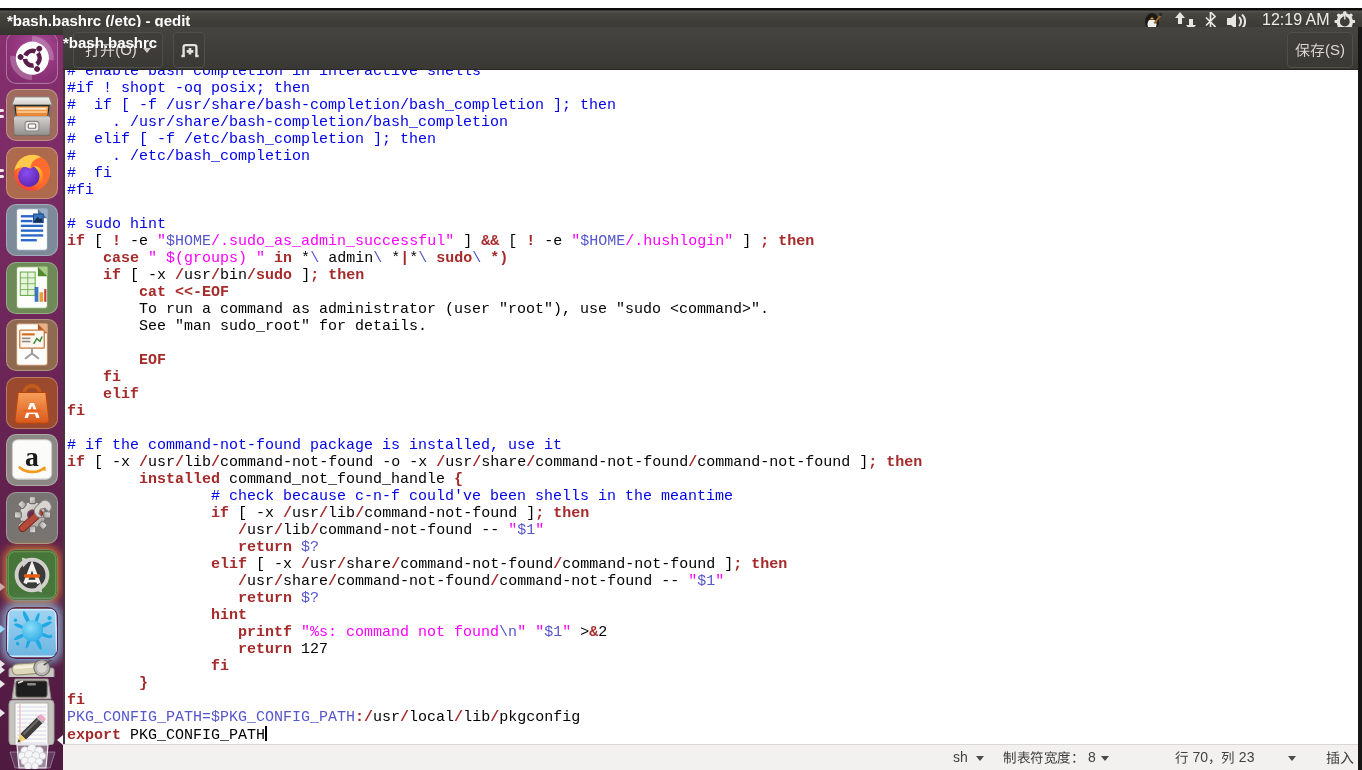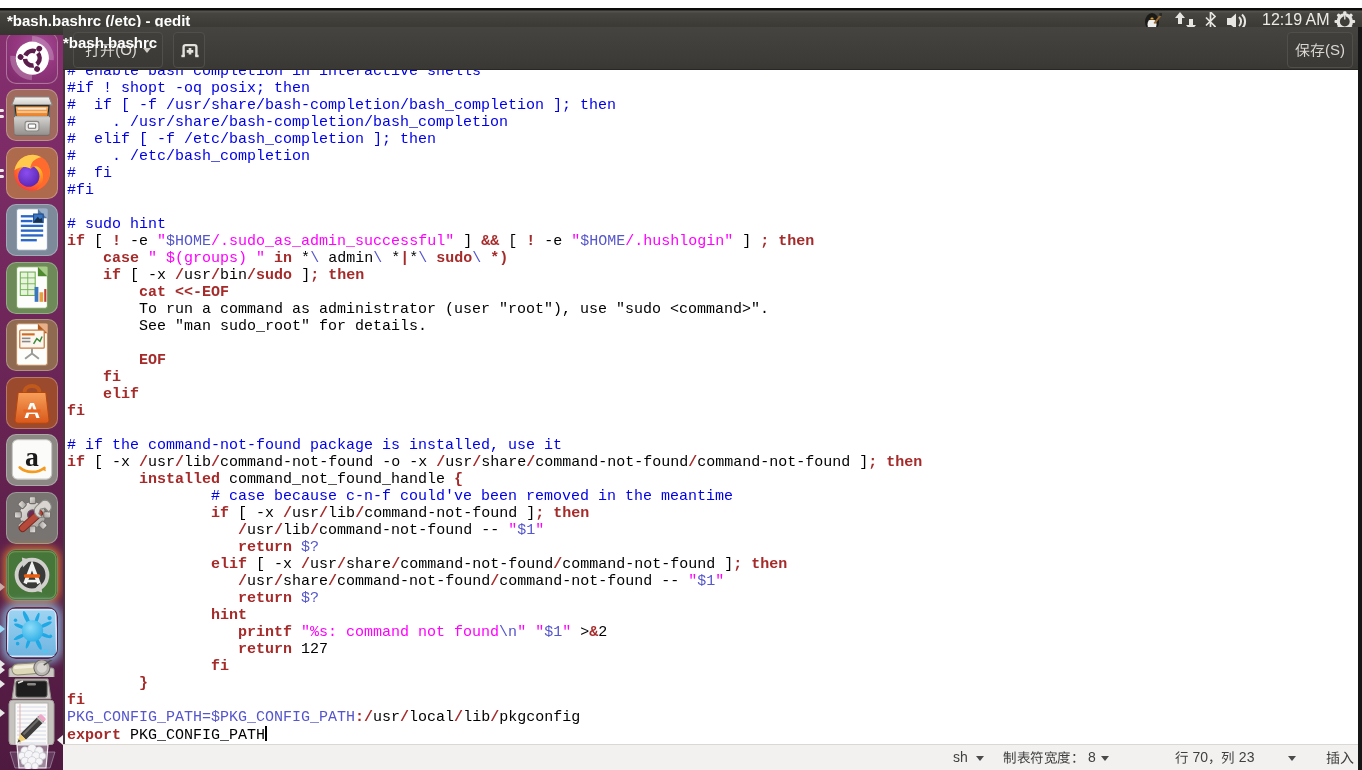--- a/index.html
+++ b/index.html
@@ -366,21 +366,21 @@
         See "man sudo_root" for details.
 
         <b class="k">EOF</b>
     <b class="k">fi</b>
     <b class="k">elif</b>
 <b class="k">fi</b>
 
 <span class="c"># if the command-not-found package is installed, use it</span>
 <b class="k">if</b> [ -x <b class="k">/</b>usr<b class="k">/</b>lib<b class="k">/</b>command-not-found -o -x <b class="k">/</b>usr<b class="k">/</b>share<b class="k">/</b>command-not-found<b class="k">/</b>command-not-found ]<b class="k">;</b> <b class="k">then</b>
         <b class="k">installed</b> command_not_found_handle <b class="k">{</b>
-                <span class="c"># case because c-n-f could've been removed in the meantime</span>
+                <span class="c"># check because c-n-f could've been shells in the meantime</span>
                 <b class="k">if</b> [ -x <b class="k">/</b>usr<b class="k">/</b>lib<b class="k">/</b>command-not-found ]<b class="k">;</b> <b class="k">then</b>
                    <b class="k">/</b>usr<b class="k">/</b>lib<b class="k">/</b>command-not-found -- <span class="s">"</span><span class="v">$1</span><span class="s">"</span>
                    <b class="k">return</b> <span class="v">$?</span>
                 <b class="k">elif</b> [ -x <b class="k">/</b>usr<b class="k">/</b>share<b class="k">/</b>command-not-found<b class="k">/</b>command-not-found ]<b class="k">;</b> <b class="k">then</b>
                    <b class="k">/</b>usr<b class="k">/</b>share<b class="k">/</b>command-not-found<b class="k">/</b>command-not-found -- <span class="s">"</span><span class="v">$1</span><span class="s">"</span>
                    <b class="k">return</b> <span class="v">$?</span>
                 <b class="k">hint</b>
                    <b class="k">printf</b> <span class="s">"%s: command not found</span><span class="v">\n</span><span class="s">"</span> <span class="s">"</span><span class="v">$1</span><span class="s">"</span> &gt;<b class="k">&amp;</b>2
                    <b class="k">return</b> 127
                 <b class="k">fi</b>

